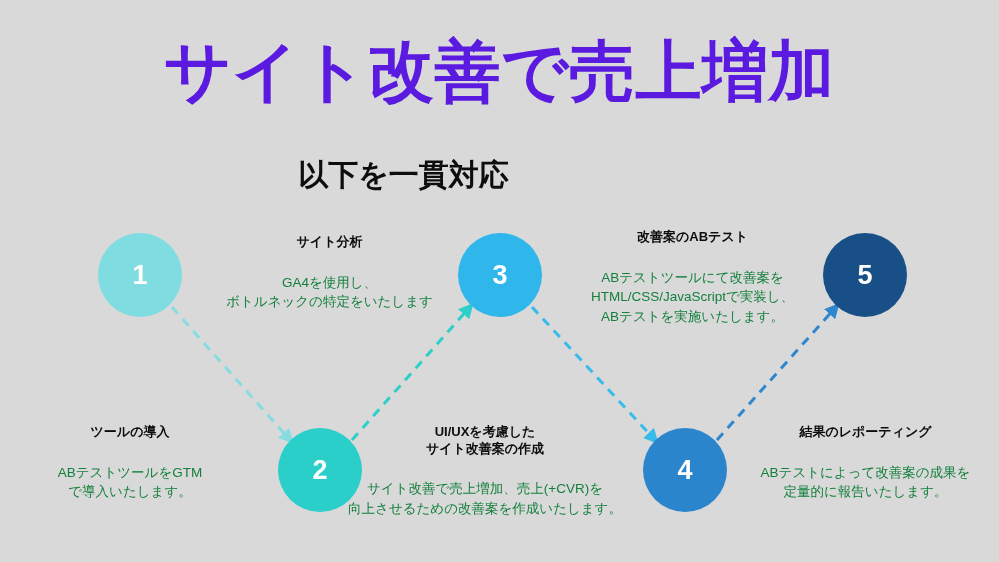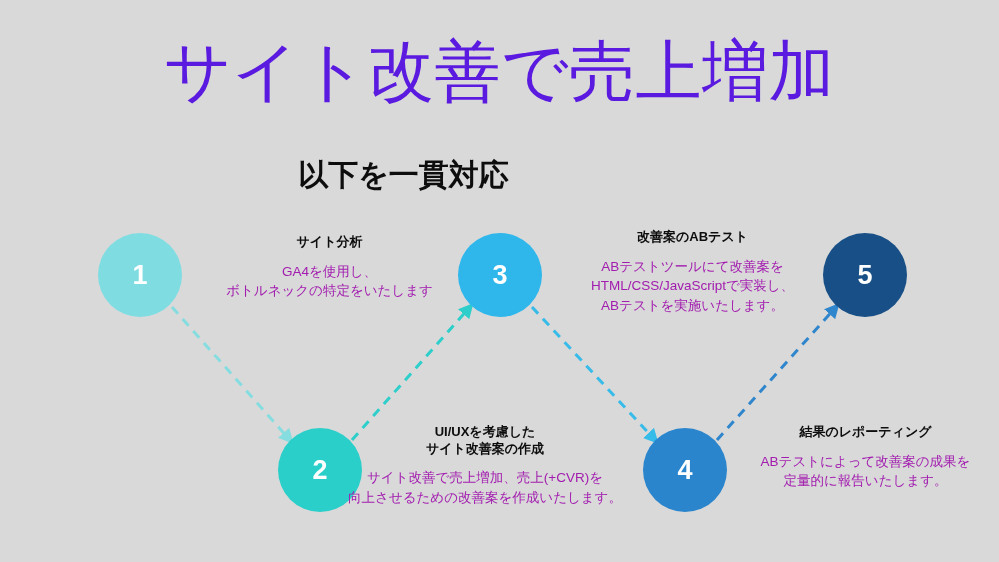--- a/index.html
+++ b/index.html
@@ -21,21 +21,21 @@
 
   
   .main-title {
     position: absolute;
     left: 0;
     top: 38px;
     width: 999px;
     text-align: center;
     font-size: 66px;
     line-height: 1.0;
-    font-weight: 400;
+    font-weight: 700;
     color: #5b1ae0;
     letter-spacing: 0.5px;
     white-space: nowrap;
   }
   .sub-title {
     position: absolute;
     left: 0;
     top: 160px;
     width: 807px;
     text-align: center;
@@ -78,25 +78,25 @@
     color: #111111;
   }
   .block .b-title {
     font-size: 13px;
     font-weight: 700;
     line-height: 1.28;
     color: #0d0d0d;
     white-space: pre-line;
   }
   .block .b-body {
-    margin-top: 11px;
+    margin-top: 22px;
     font-size: 13.5px;
     font-weight: 400;
     line-height: 1.45;
-    color: #a21caf;
+    color: #15803d;
     white-space: pre-line;
   }
 </style>
 </head>
 <body>
 
 <div id="slide">
 
   <div class="main-title">サイト改善で売上増加</div>
   <div class="sub-title">以下を一貫対応</div>
@@ -139,20 +139,25 @@
   </div>
 
   <div class="node" style="left:643px; top:428px; background:#2a85cd;">
     <span>4</span>
   </div>
 
   <div class="node" style="left:823px; top:233px; background:#174f86;">
     <span>5</span>
   </div>
 
+  <div class="block" style="left:10px; top:424px; width:240px;">
+    <div class="b-title">ツールの導入</div>
+    <div class="b-body">ABテストツールをGTM
+で導入いたします。</div>
+  </div>
 
   <div class="block" style="left:330px; top:424px; width:310px;">
     <div class="b-title">UI/UXを考慮した
 サイト改善案の作成</div>
     <div class="b-body">サイト改善で売上増加、売上(+CVR)を
 向上させるための改善案を作成いたします。</div>
   </div>
 
   <div class="block" style="left:212px; top:234px; width:235px;">
     <div class="b-title">サイト分析</div>

